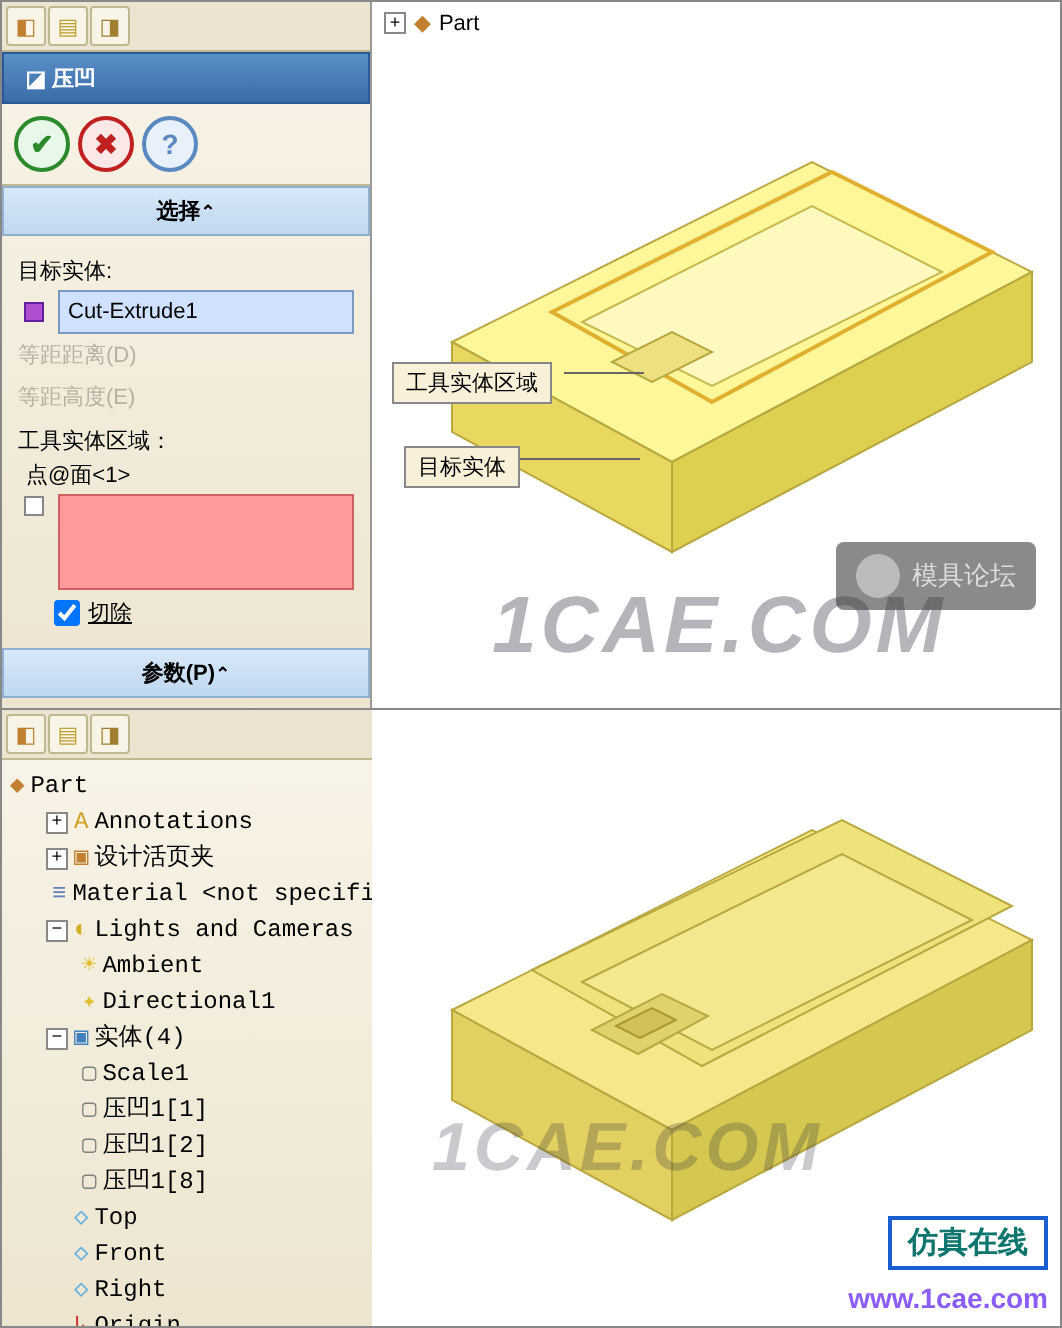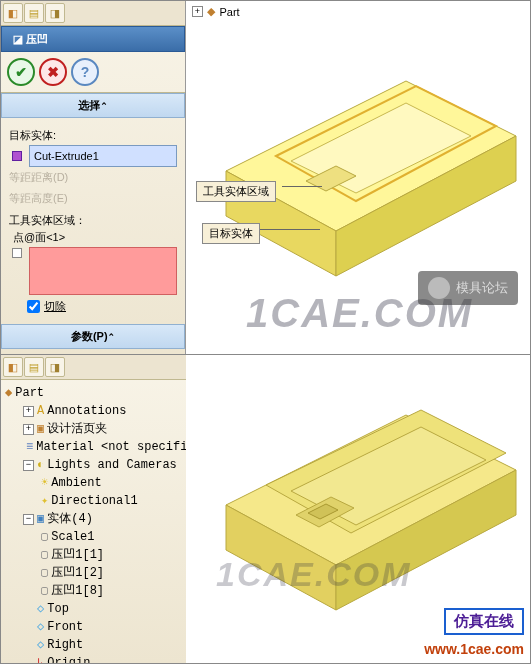--- a/index.html
+++ b/index.html
@@ -34,22 +34,22 @@
 .tree-row { display: flex; align-items: center; gap: 3px; white-space: nowrap; cursor: pointer; }
 .expander { width: 11px; height: 11px; border: 1px solid #888; background: #fff; display: inline-flex; align-items: center; justify-content: center; font-size: 9px; line-height: 9px; cursor: pointer; }
 .indent1 { padding-left: 18px; }
 .indent2 { padding-left: 36px; }
 .model-block { position: absolute; }
 .callout { position: absolute; background: #f8f0d8; border: 1px solid #888; padding: 2px 6px; font-size: 11px; }
 .callout-line { position: absolute; background: #666; }
 .wm-cae { position: absolute; color: rgba(40,40,60,0.35); font-size: 40px; font-weight: bold; font-style: italic; letter-spacing: 2px; }
 .wm-brand { position: absolute; background: rgba(60,60,60,0.6); color: #ddd; padding: 6px 10px; border-radius: 4px; font-size: 13px; display: flex; align-items: center; gap: 6px; }
 .wm-chat { width: 22px; height: 22px; background: rgba(220,220,220,0.6); border-radius: 50%; position: relative; }
-.sim-box { position: absolute; right: 6px; bottom: 28px; border: 2px solid #1a5fd0; background: #fff; color: #4c1d95; padding: 2px 8px; font-size: 15px; font-weight: bold; margin-left: 36px; }
-.sim-url { position: absolute; right: 6px; bottom: 6px; color: #c2410c; font-size: 14px; font-weight: bold; }
+.sim-box { position: absolute; right: 6px; bottom: 28px; border: 2px solid #1a5fd0; background: #fff; color: #0f766e; padding: 2px 8px; font-size: 15px; font-weight: bold; margin-left: 36px; }
+.sim-url { position: absolute; right: 6px; bottom: 6px; color: #8b5cf6; font-size: 14px; font-weight: bold; }
 .ico-sq { width: 10px; height: 10px; border: 1px solid; display: inline-block; }
 </style>
 </head>
 <body>
 
 <div class="top-half">
   <div class="left-panel panel-bg">
     <div class="toolbar">
       <div class="tool-btn">
           <span style="color:#c08030">◧</span>

